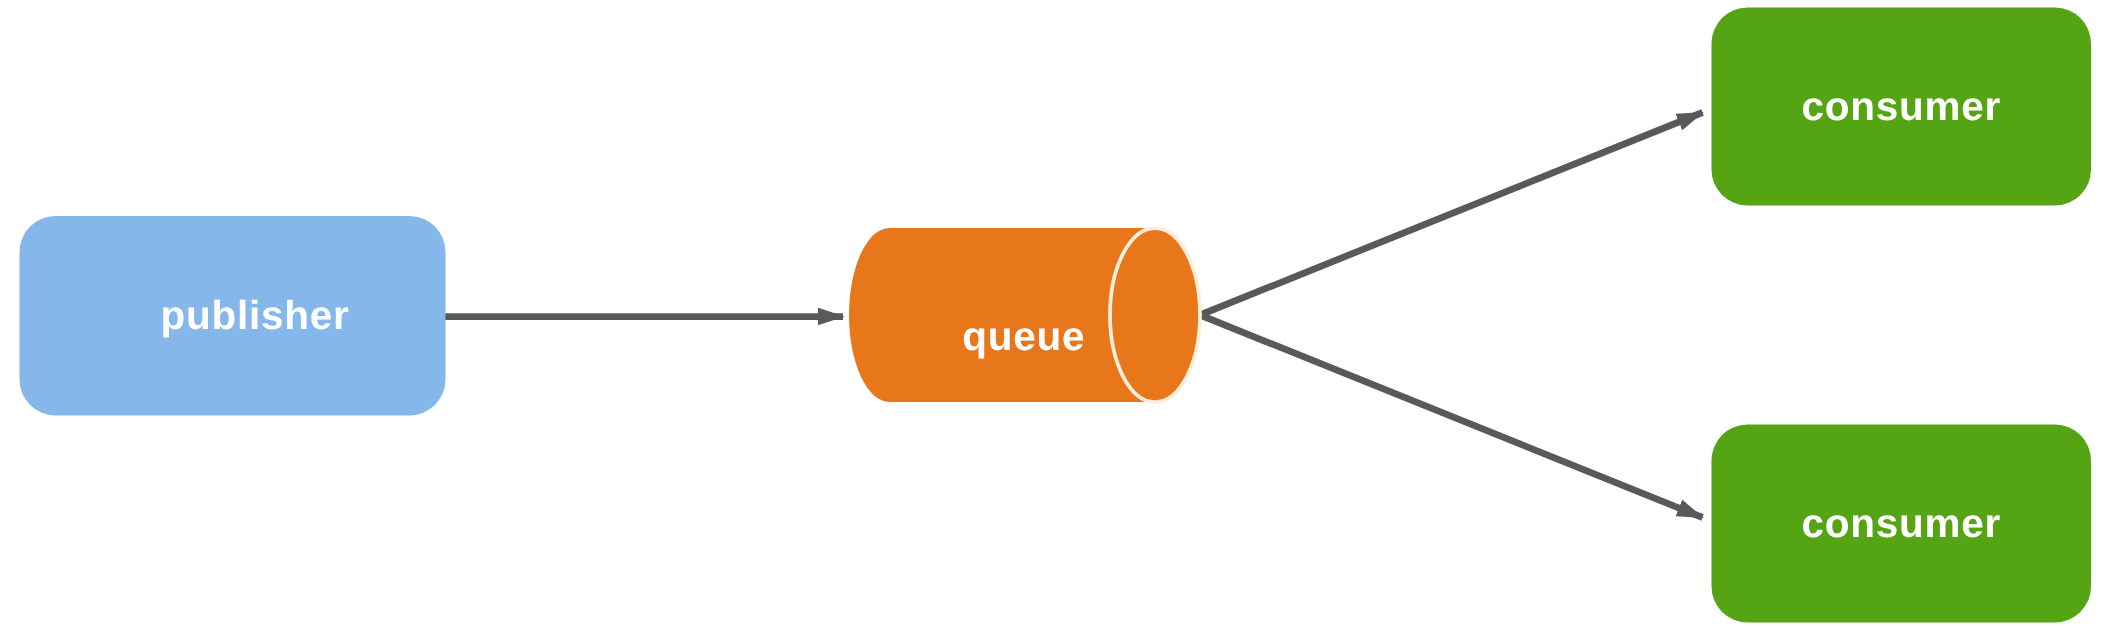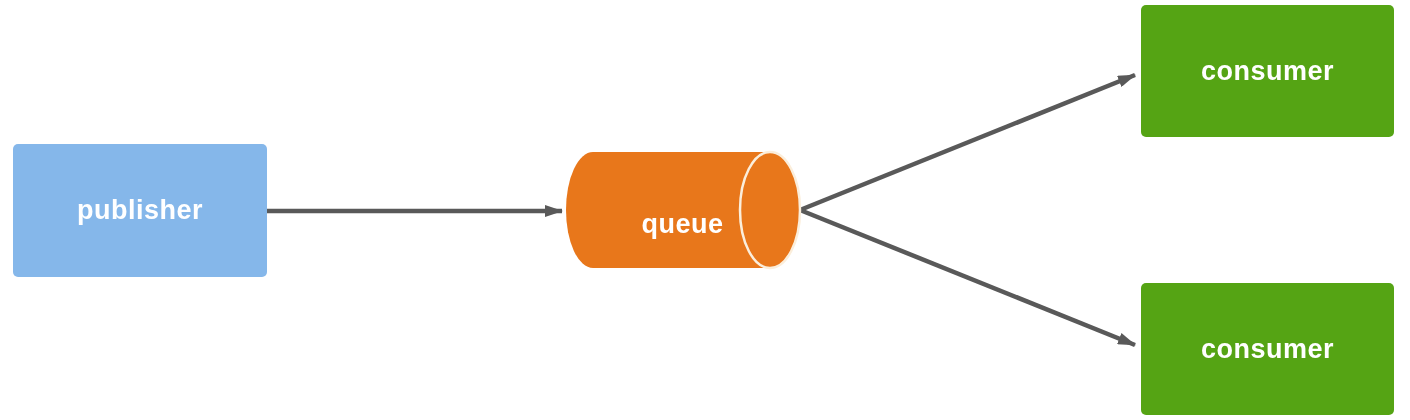--- a/index.html
+++ b/index.html
@@ -26,27 +26,28 @@
     position: absolute;
     display: flex;
     align-items: center;
     justify-content: center;
     color: #ffffff;
     font-size: 27px;
     font-weight: 700;
     letter-spacing: 0.5px;
   }
   .rounded-rect {
-    border-radius: 5px;
+    border-radius: 24px;
   }
   .node-publisher {
     left: 13px;
     top: 144px;
     width: 254px;
     height: 133px;
+    padding-left: 30px;
   }
   .node-consumer-top {
     left: 1141px;
     top: 5px;
     width: 253px;
     height: 132px;
   }
   .node-consumer-bottom {
     left: 1141px;
     top: 283px;

